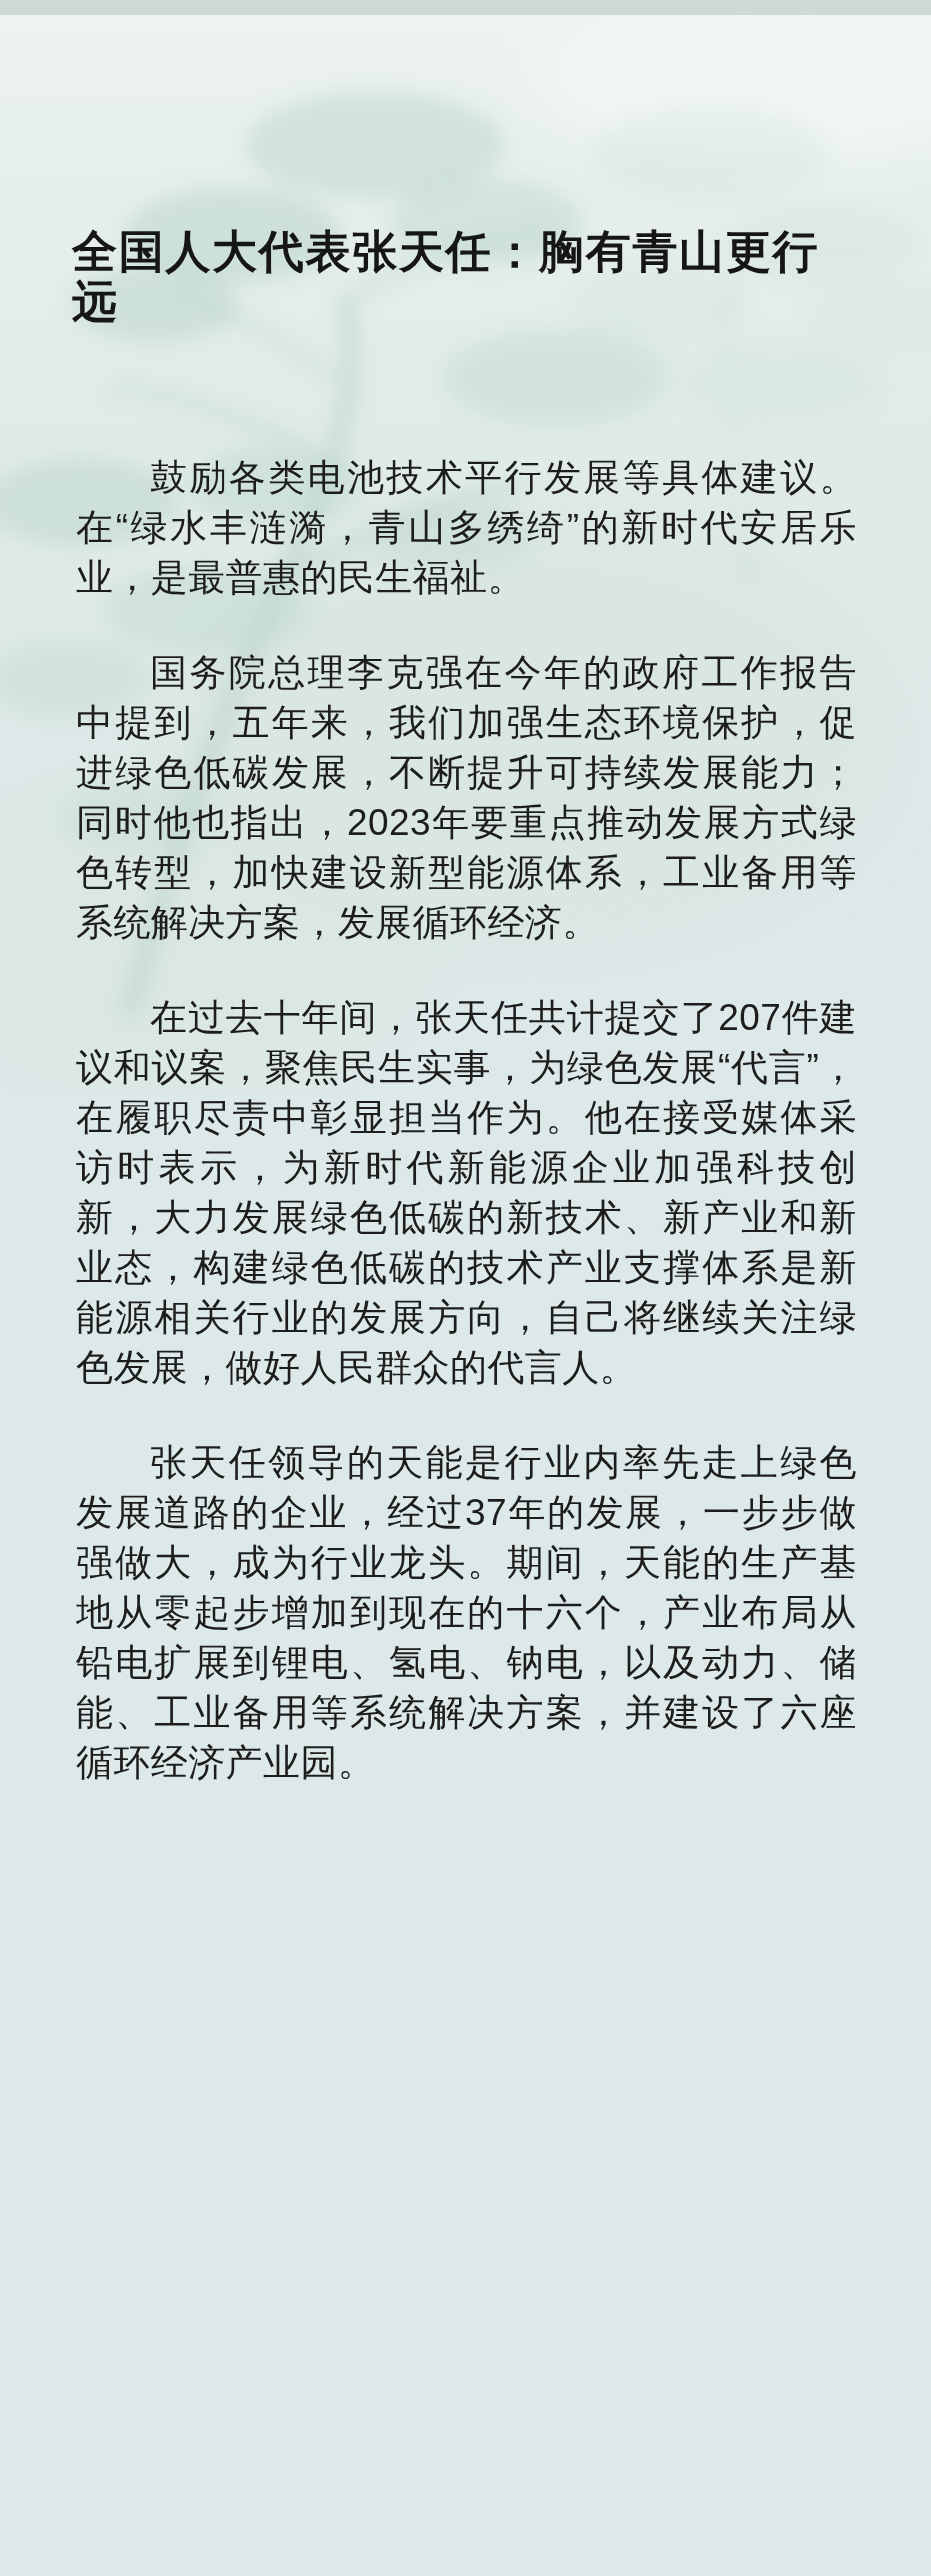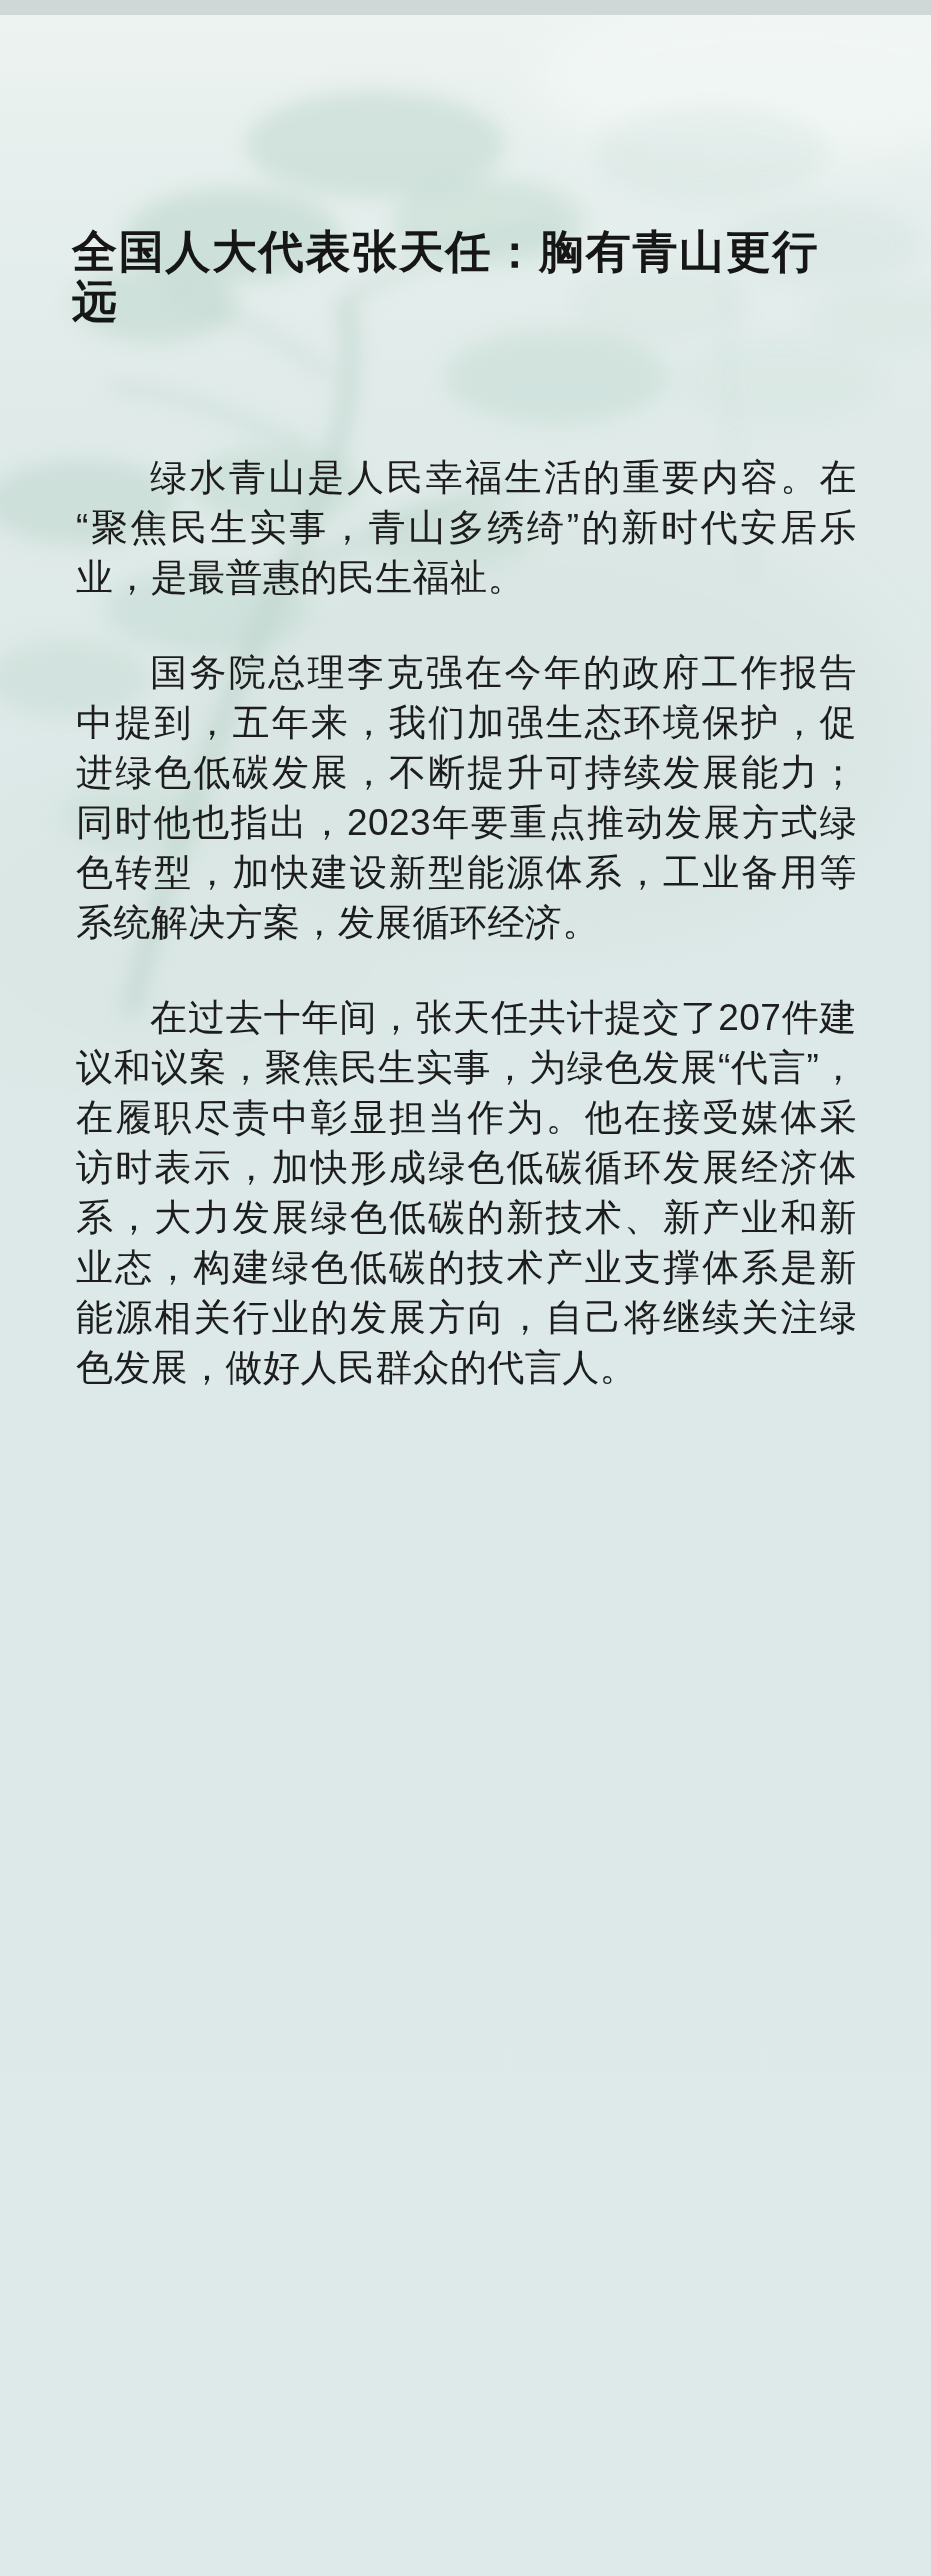--- a/index.html
+++ b/index.html
@@ -108,19 +108,20 @@
         <ellipse cx="765" cy="335" rx="100" ry="44" opacity="0.3"></ellipse>
         <ellipse cx="905" cy="425" rx="120" ry="50" opacity="0.28"></ellipse>
         <ellipse cx="1025" cy="350" rx="85" ry="40" opacity="0.28"></ellipse>
       </g>
     </g>
   </svg>
 
   <h1 class="title">全国人大代表张天任：胸有青山更行远</h1>
 
   <div class="content">
-    <p>绿水青山是人民幸福生活的重要内容。在“聚焦民生实事，青山多绣绮”的新时代安居乐业，是最普惠的民生福祉。</p>
+    <p>鼓励各类电池技术平行发展等具体建议。在“绿水丰涟漪，青山多绣绮”的新时代安居乐业，是最普惠的民生福祉。</p>
     <p>国务院总理李克强在今年的政府工作报告中提到，五年来，我们加强生态环境保护，促进绿色低碳发展，不断提升可持续发展能力；同时他也指出，2023年要重点推动发展方式绿色转型，加快建设新型能源体系，工业备用等系统解决方案，发展循环经济。</p>
-    <p>在过去十年间，张天任共计提交了207件建议和议案，聚焦民生实事，为绿色发展“代言”，在履职尽责中彰显担当作为。他在接受媒体采访时表示，加快形成绿色低碳循环发展经济体系，大力发展绿色低碳的新技术、新产业和新业态，构建绿色低碳的技术产业支撑体系是新能源相关行业的发展方向，自己将继续关注绿色发展，做好人民群众的代言人。</p>
+    <p>在过去十年间，张天任共计提交了207件建议和议案，聚焦民生实事，为绿色发展“代言”，在履职尽责中彰显担当作为。他在接受媒体采访时表示，为新时代新能源企业加强科技创新，大力发展绿色低碳的新技术、新产业和新业态，构建绿色低碳的技术产业支撑体系是新能源相关行业的发展方向，自己将继续关注绿色发展，做好人民群众的代言人。</p>
+    <p>张天任领导的天能是行业内率先走上绿色发展道路的企业，经过37年的发展，一步步做强做大，成为行业龙头。期间，天能的生产基地从零起步增加到现在的十六个，产业布局从铅电扩展到锂电、氢电、钠电，以及动力、储能、工业备用等系统解决方案，并建设了六座循环经济产业园。</p>
   </div>
 
 </div>
 
 
 </body></html>

